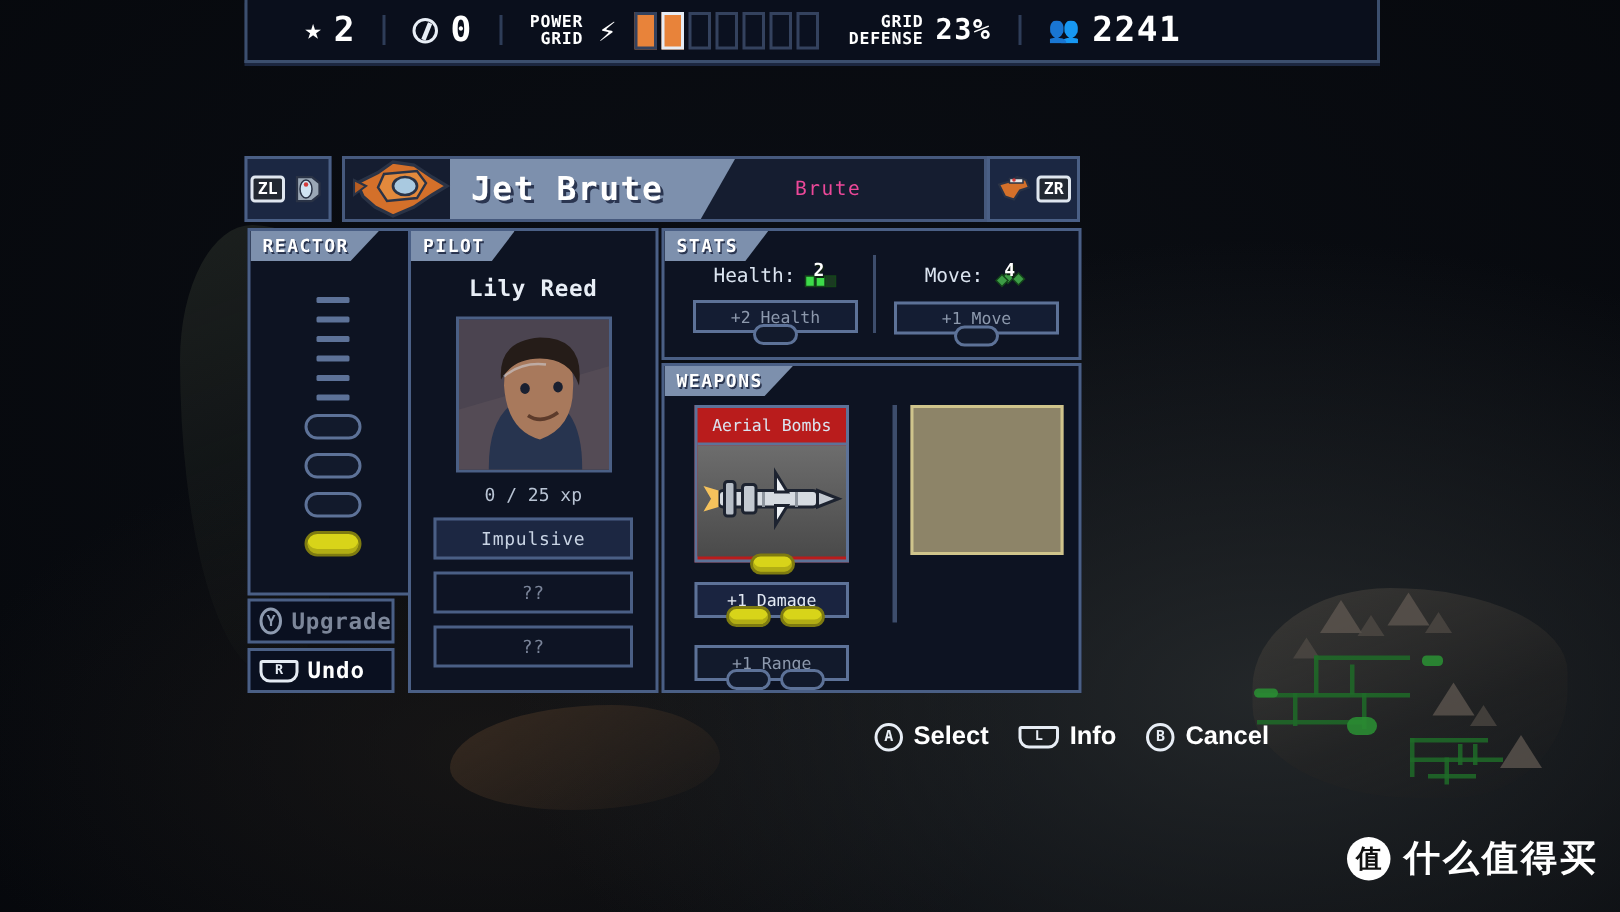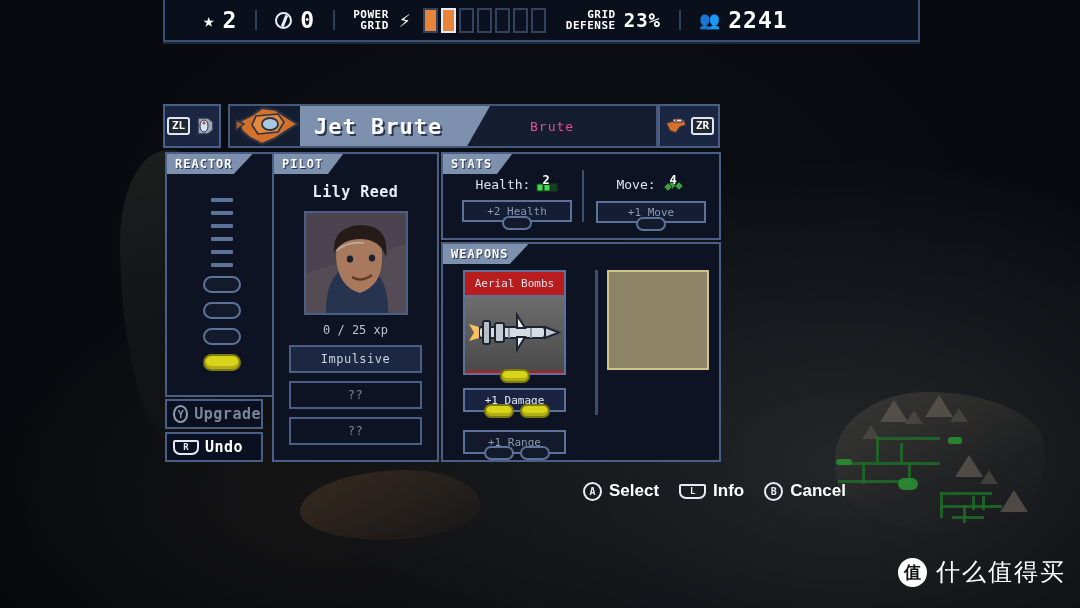--- a/index.html
+++ b/index.html
@@ -320,21 +320,21 @@
     display:flex; align-items:center; gap:9px;
   }
   #wm-badge {
     width:29px; height:29px; border-radius:50%;
     background:#fff; color:#111;
     display:flex; align-items:center; justify-content:center;
     font-family:"DejaVu Sans", sans-serif; font-size:17px; font-weight:bold;
   }
   #wm-text {
     font-family:"DejaVu Sans", sans-serif;
-    font-size:24px; font-weight:normal; color:#ffffff; letter-spacing:2px;
+    font-size:24px; font-weight:bold; color:#ffffff; letter-spacing:2px;
   }
 </style>
 </head>
 <body>
 
 <div id="screen">
 
   <div class="map-layer">
     <div class="landmass lm1"></div>
     <div class="landmass lm2"></div>

